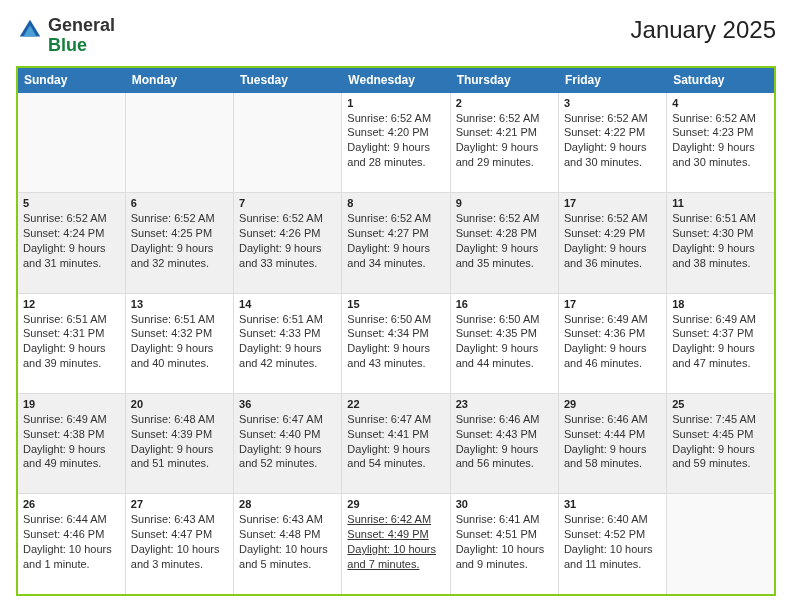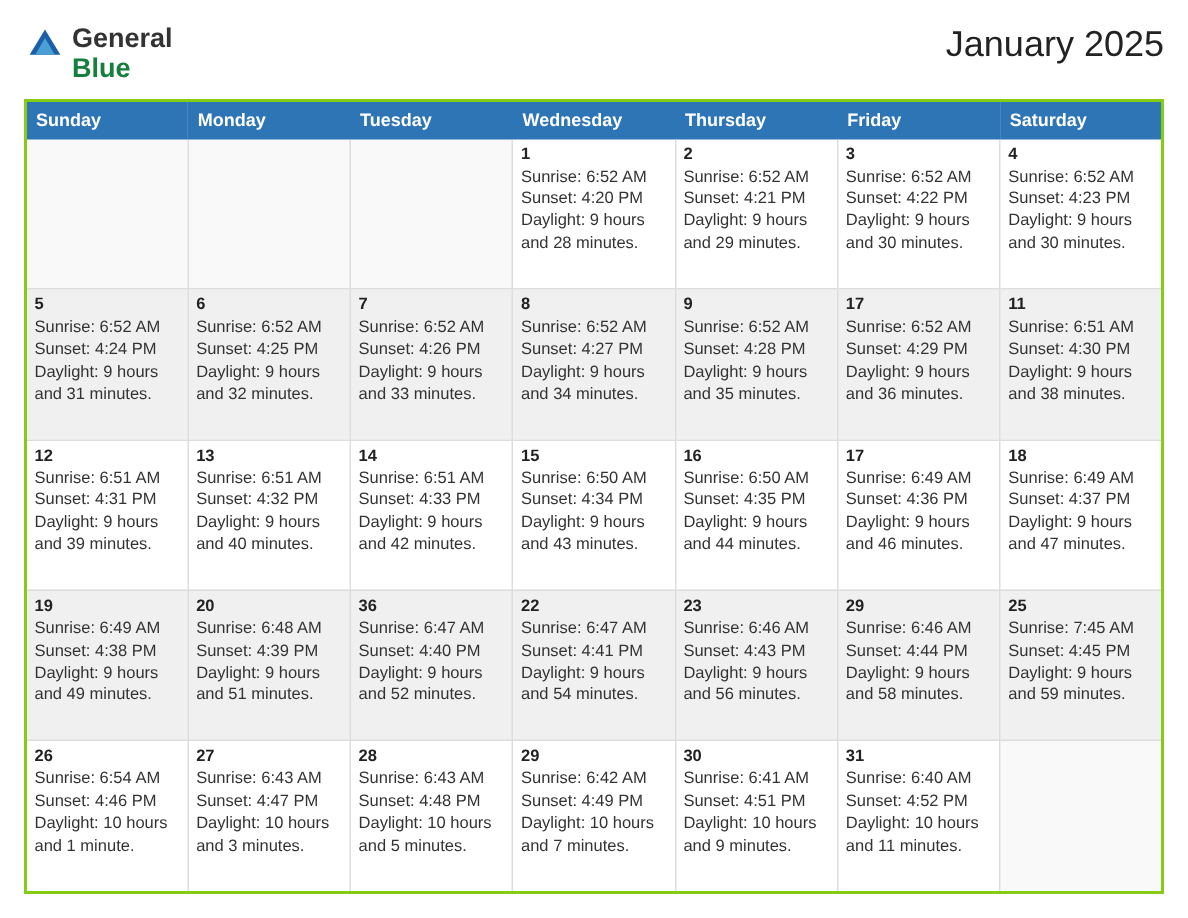--- a/index.html
+++ b/index.html
@@ -293,39 +293,39 @@
           <td>
             <div class="day-number">25</div>
             <div class="day-detail" style="white-space: pre-line;">Sunrise: 7:45 AM
 Sunset: 4:45 PM
 Daylight: 9 hours and 59 minutes.</div>
           </td>
         </tr>
         <tr class="row-white">
           <td>
             <div class="day-number">26</div>
-            <div class="day-detail" style="white-space: pre-line;">Sunrise: 6:54 AM
+            <div class="day-detail" style="white-space: pre-line;">Sunrise: 6:44 AM
 Sunset: 4:46 PM
 Daylight: 10 hours and 1 minute.</div>
           </td>
           <td>
             <div class="day-number">27</div>
             <div class="day-detail" style="white-space: pre-line;">Sunrise: 6:43 AM
 Sunset: 4:47 PM
 Daylight: 10 hours and 3 minutes.</div>
           </td>
           <td>
             <div class="day-number">28</div>
             <div class="day-detail" style="white-space: pre-line;">Sunrise: 6:43 AM
 Sunset: 4:48 PM
 Daylight: 10 hours and 5 minutes.</div>
           </td>
           <td>
             <div class="day-number">29</div>
-            <div class="day-detail" style="white-space: pre-line;">Sunrise: 6:42 AM
+            <div class="day-detail" style="white-space: pre-line; text-decoration: underline;">Sunrise: 6:42 AM
 Sunset: 4:49 PM
 Daylight: 10 hours and 7 minutes.</div>
           </td>
           <td>
             <div class="day-number">30</div>
             <div class="day-detail" style="white-space: pre-line;">Sunrise: 6:41 AM
 Sunset: 4:51 PM
 Daylight: 10 hours and 9 minutes.</div>
           </td>
           <td>

